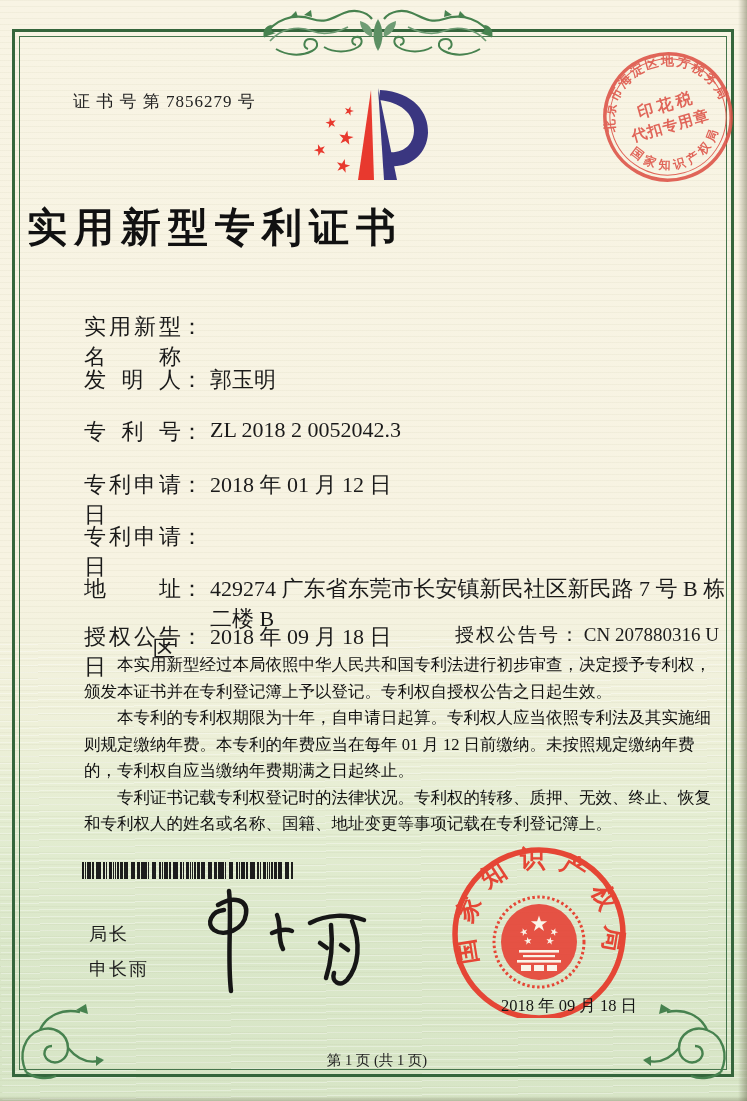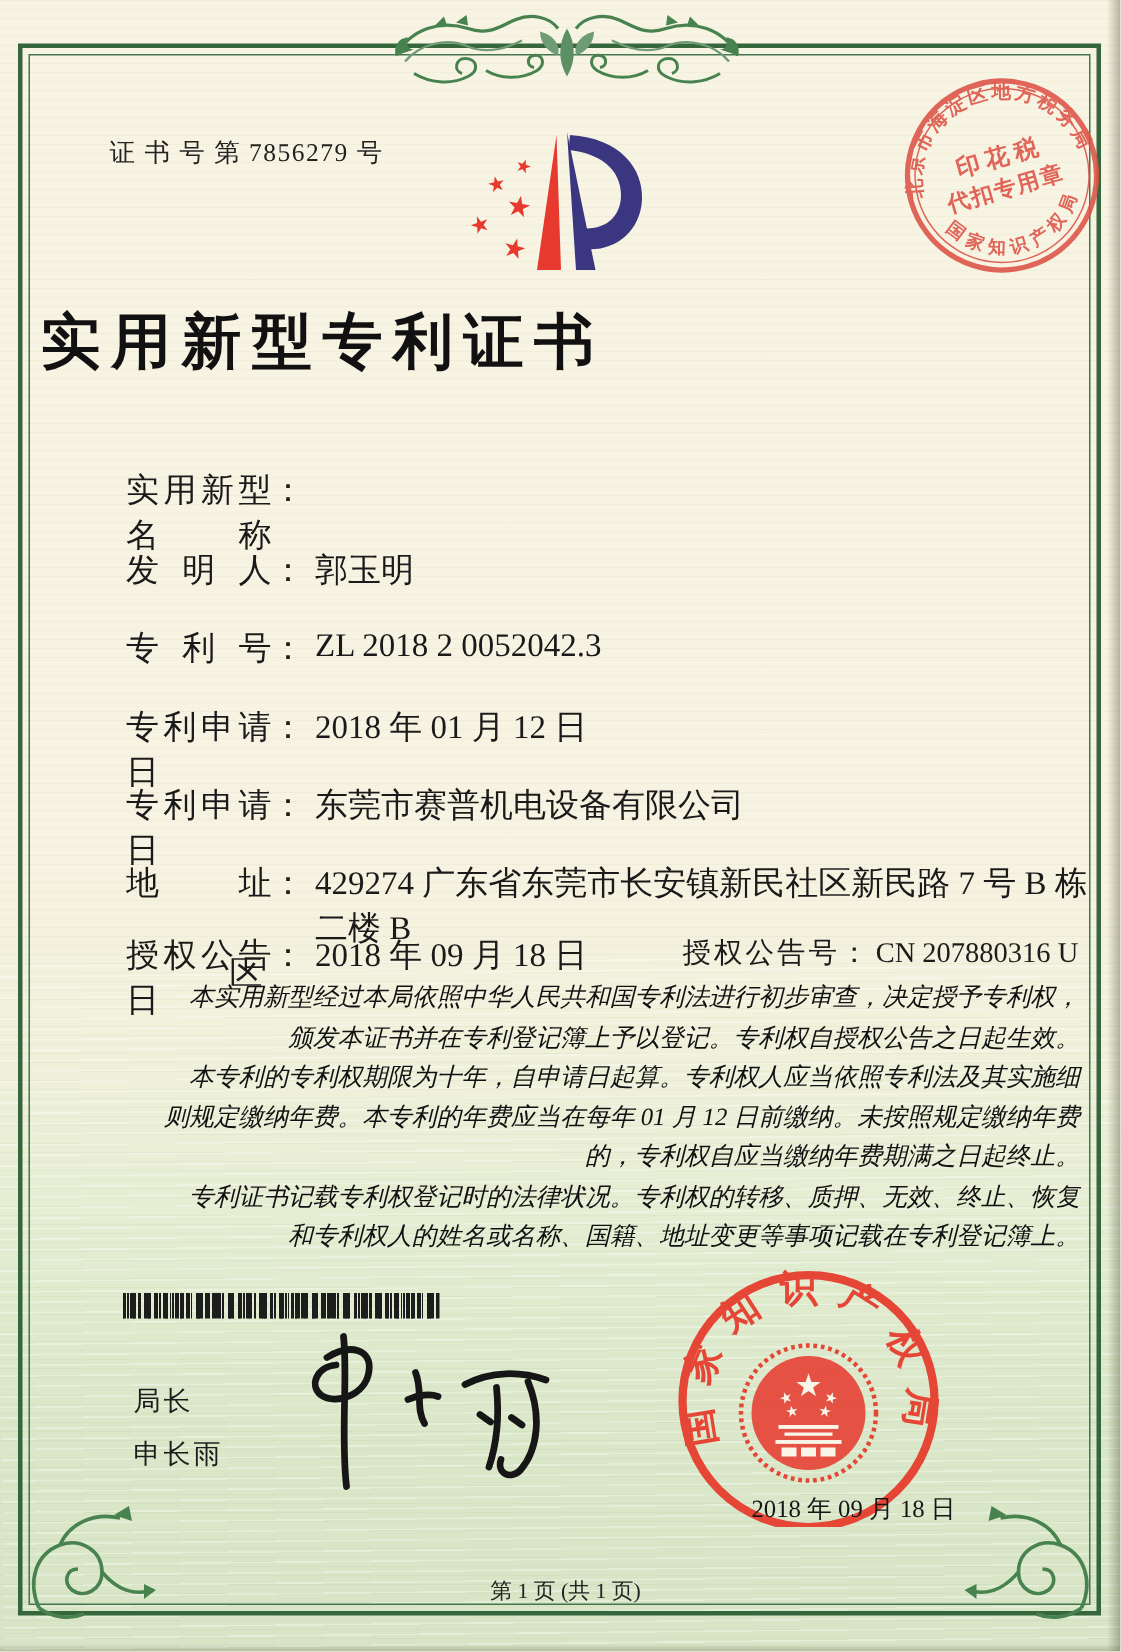--- a/index.html
+++ b/index.html
@@ -22,21 +22,21 @@
   .certno{left:46px;top:90px;font-size:17px;letter-spacing:1px;color:#222;}
   .title{left:0;right:0;top:200px;font-size:40px;font-weight:bold;letter-spacing:7px;color:#111;}
   .row{left:57px;display:flex;align-items:flex-start;font-size:22px;color:#1a1a1a;}
   .lbl{display:inline-block;width:97px;text-align:justify;text-align-last:justify;}
   .colon{display:inline-block;}
   .val{display:inline-block;margin-left:7px;white-space:nowrap;}
   .addr-val{display:inline-block;margin-left:7px;max-width:528px;}
   .addr-line2{display:block;margin-left:-57px;}
   .grantno{left:428px;top:622px;font-size:19px;}
   .grantno .g-lbl{letter-spacing:2px;}
-  .paras{left:57px;top:652px;width:636px;font-size:16.5px;line-height:26.5px;color:#111;font-style:italic;text-align:right;}
+  .paras{left:57px;top:652px;width:636px;font-size:16.5px;line-height:26.5px;color:#111;}
   .paras p{margin:0;text-indent:2em;}
   .barcode{left:55px;top:862px;width:211px;height:17px;
     background:
       repeating-linear-gradient(90deg,#1d1d1d 0 2px,transparent 2px 3px,#1d1d1d 3px 4px,transparent 4px 7px),
       repeating-linear-gradient(90deg,#1d1d1d 0 1px,transparent 1px 5px,#1d1d1d 5px 8px,transparent 8px 11px);}
   .chief-title{left:62px;top:922px;font-size:18px;letter-spacing:2px;}
   .chief-name{left:62px;top:957px;font-size:18px;letter-spacing:2px;}
   .seal-date{left:462px;top:995px;width:160px;text-align:center;font-size:16.5px;color:#161616;}
   .footer{left:0;right:56px;top:1051px;text-align:center;font-size:14.5px;color:#222;padding-left:36px;}
   .svg-abs{position:absolute;}
@@ -147,21 +147,20 @@
     <span class="val">ZL 2018 2 0052042.3</span>
   </div>
   <div class="abs row" style="top:470px">
     <span class="lbl">专利申请日</span>
       <span class="colon">：</span>
     <span class="val">2018 年 01 月 12 日</span>
   </div>
   <div class="abs row" style="top:522px">
     <span class="lbl">专利申请日</span>
       <span class="colon">：</span>
-    <span class="val">东莞市赛普机电设备有限公司</span>
   </div>
   <div class="abs row" style="top:574px">
     <span class="lbl">地址</span>
       <span class="colon">：</span>
     <span class="addr-val"><span>429274 广东省东莞市长安镇新民社区新民路 7 号 B 栋二楼 B</span><span class="addr-line2">区</span></span>
   </div>
   <div class="abs row" style="top:622px">
     <span class="lbl">授权公告日</span>
       <span class="colon">：</span>
     <span class="val">2018 年 09 月 18 日</span>

